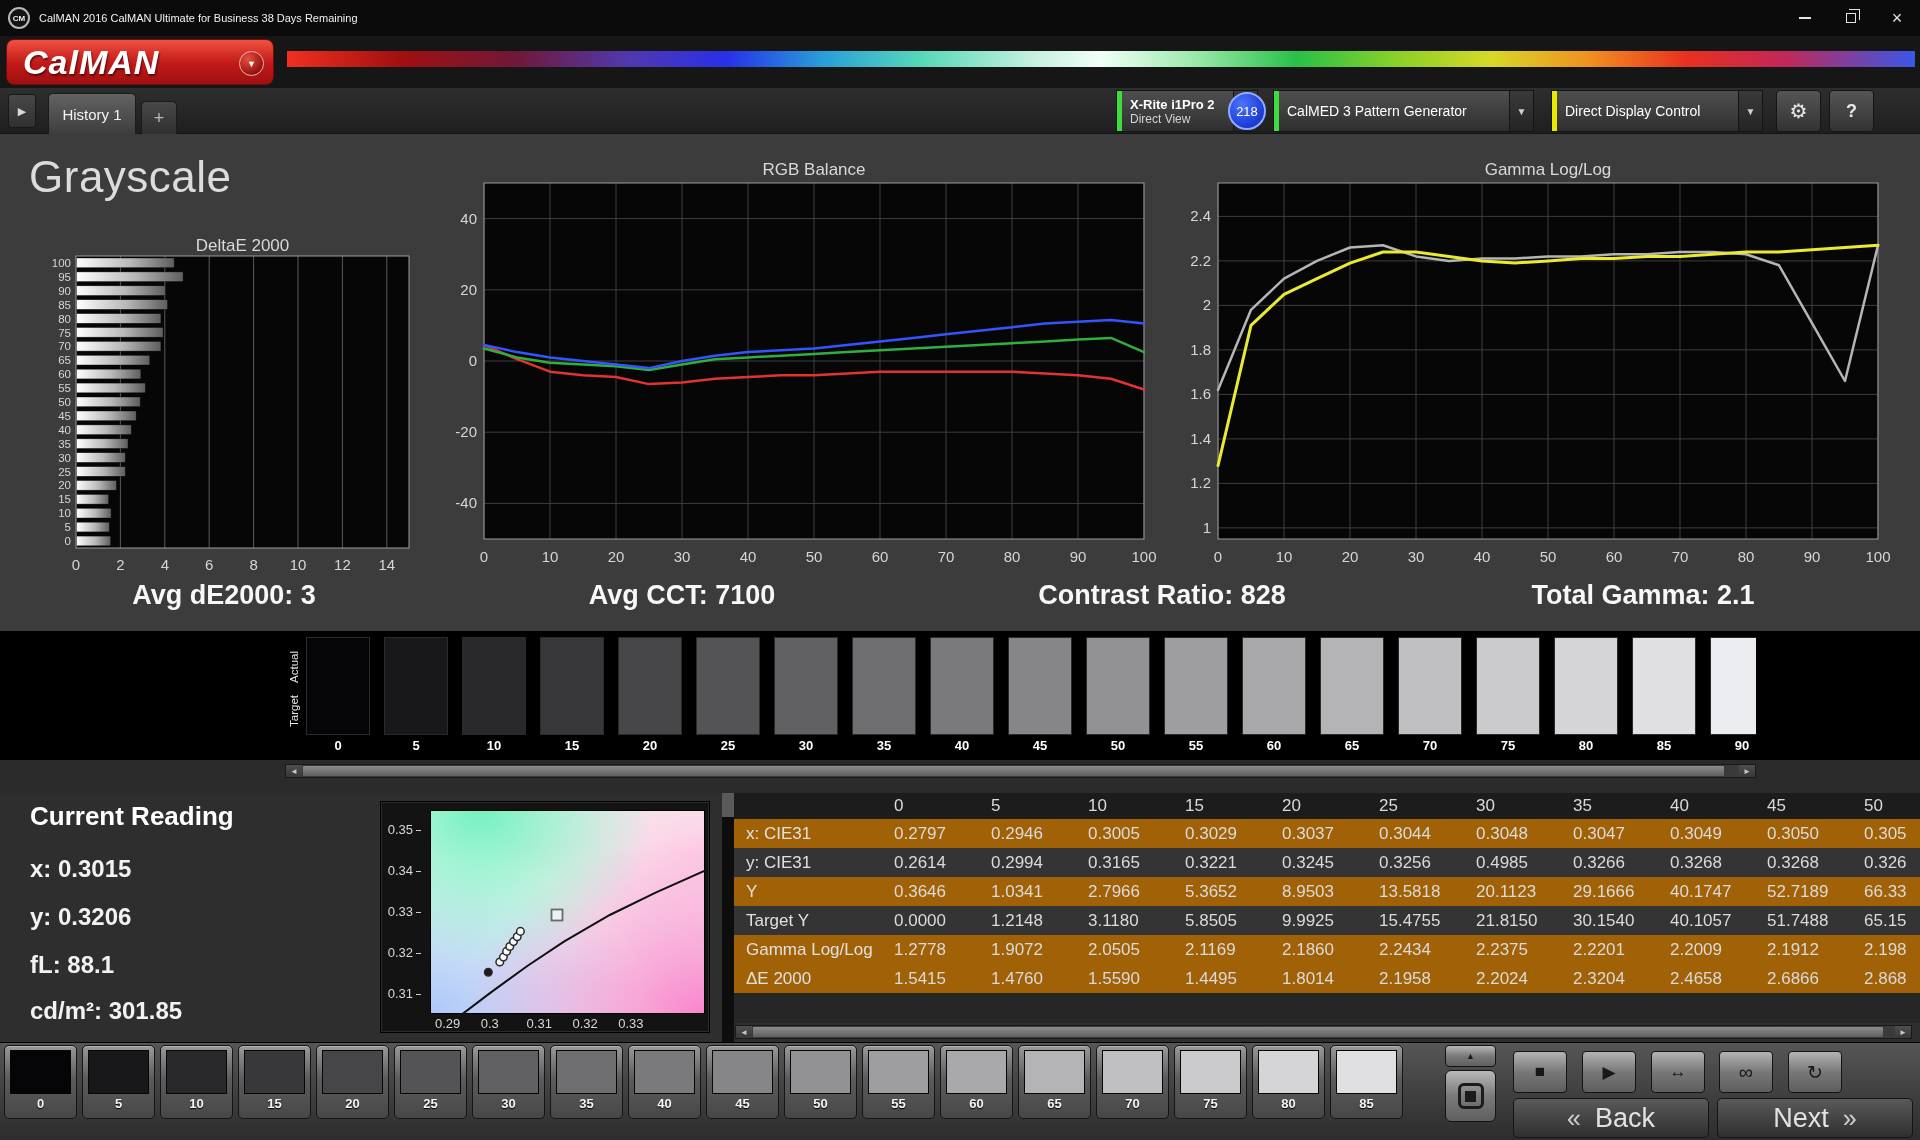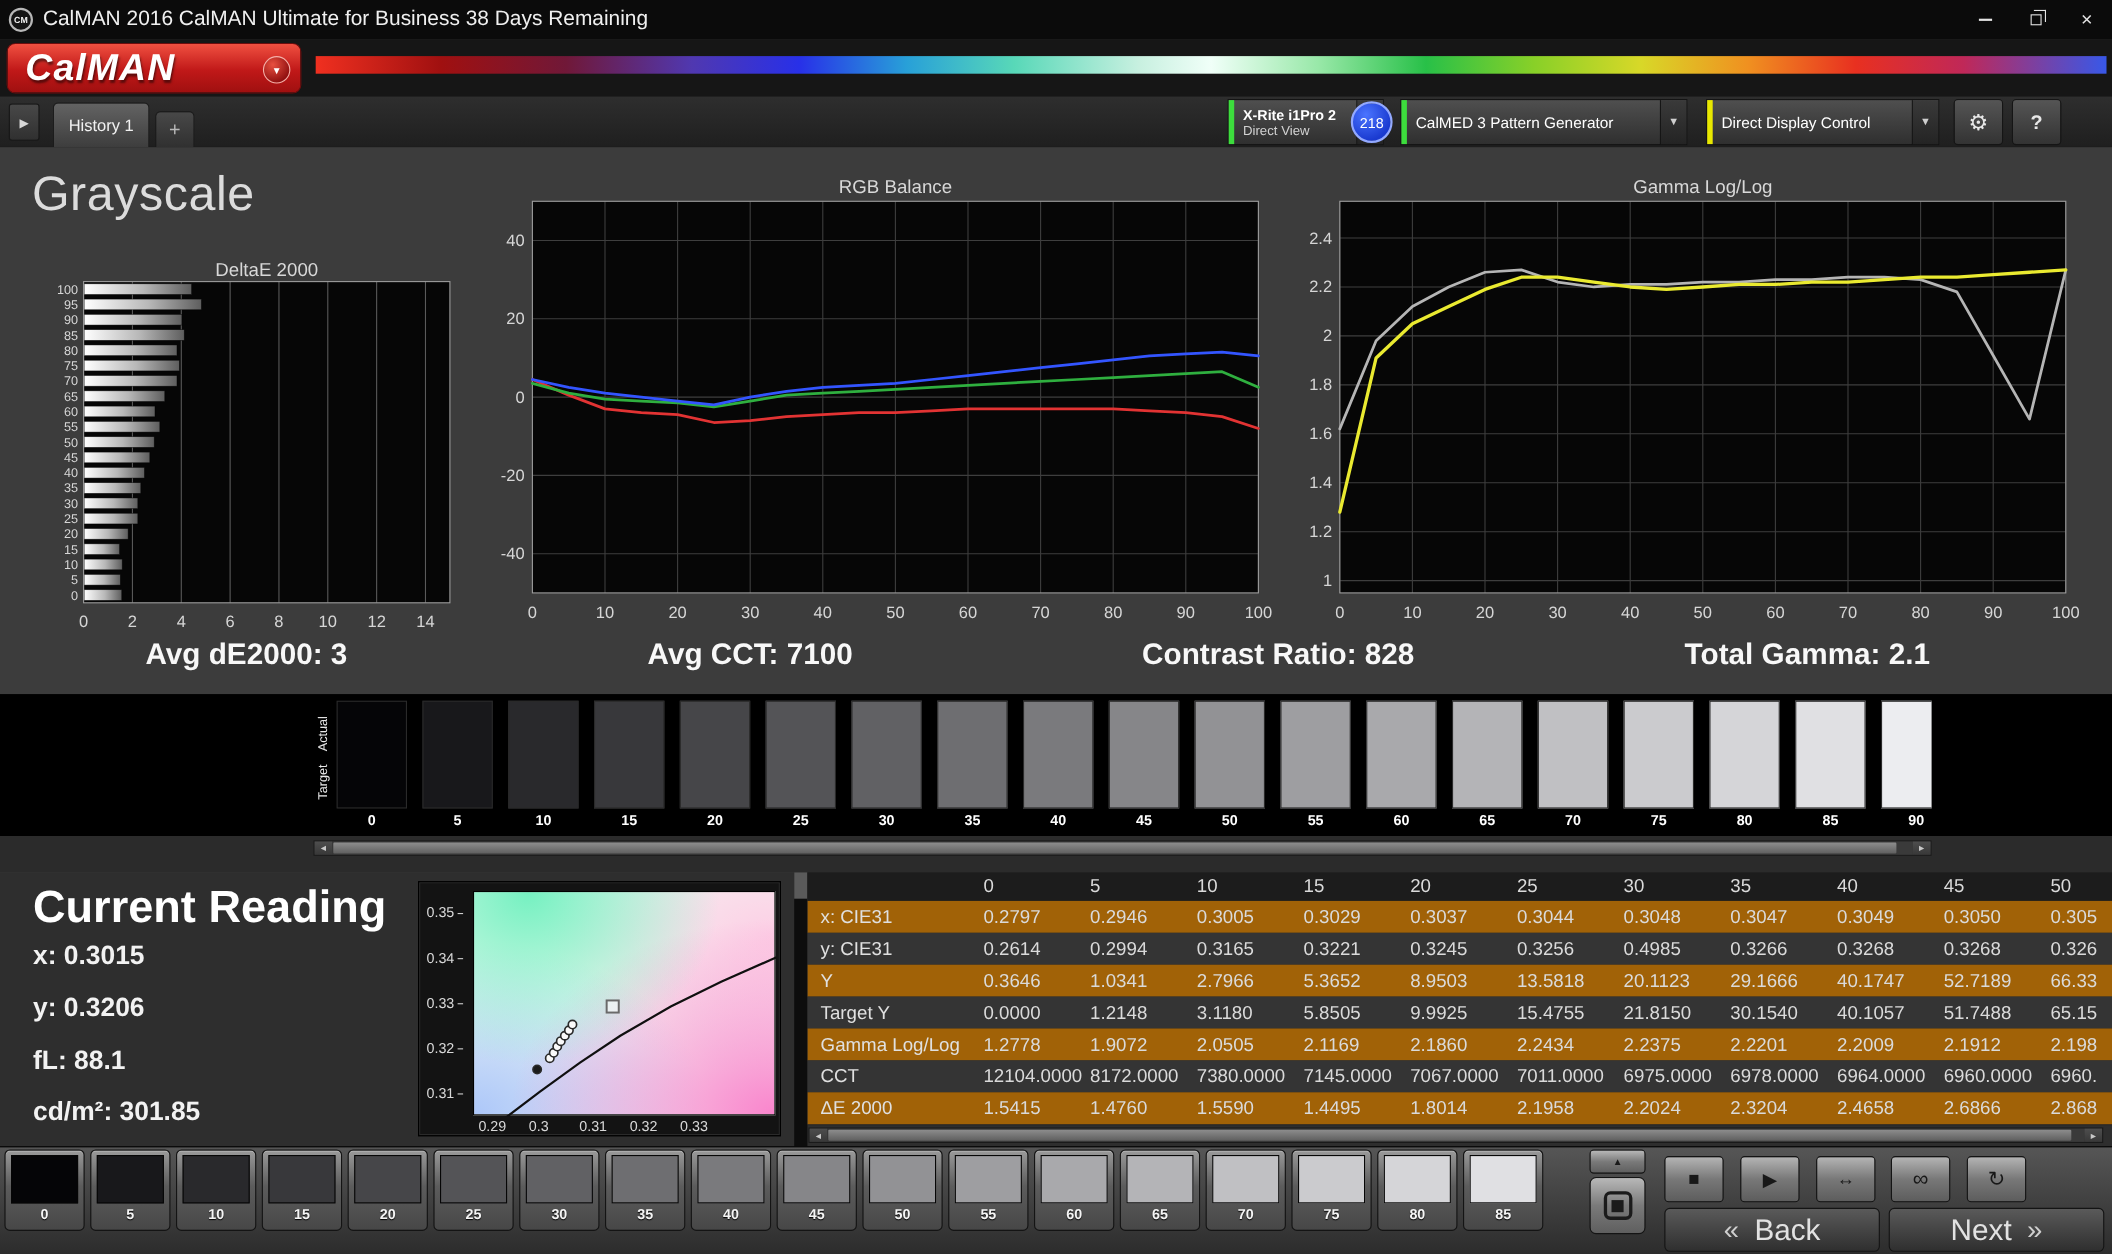--- a/index.html
+++ b/index.html
@@ -5,21 +5,21 @@
   * { margin:0; padding:0; box-sizing:border-box; }
   html,body { width:1920px; height:1140px; }
   body { font-family:"Liberation Sans",sans-serif; background:#000; }
   #app { position:relative; width:1920px; height:1140px; overflow:hidden; background:#3c3c3c; }
 
   
   #titlebar { position:absolute; left:0; top:0; width:1920px; height:36px; background:#0b0b0b;
               display:flex; align-items:center; padding-left:8px; gap:9px; }
   .app-icon { width:22px; height:22px; border-radius:50%; background:#141414; border:2px solid #b8b8b8;
               color:#eee; font-size:8px; font-weight:bold; display:flex; align-items:center; justify-content:center; }
-  #titlebar .title-text { color:#f0f0f0; font-size:19px; }
+  #titlebar .title-text { color:#f0f0f0; font-size:11px; }
   #win-controls { position:absolute; right:0; top:0; height:36px; display:flex; }
   .win-btn { width:46px; height:36px; display:flex; align-items:center; justify-content:center; color:#e4e4e4; }
   .min-glyph { width:12px; height:2px; background:#e4e4e4; display:block; }
   .restore-glyph { position:relative; display:block; width:10px; height:10px; border:1px solid #e4e4e4; }
   .restore-glyph::before { content:""; position:absolute; left:2px; top:-5px; width:10px; height:10px;
                            border:1px solid #e4e4e4; border-left:none; border-bottom:none; }
   .close-glyph { font-size:18px; line-height:18px; }
 
   
   #header { position:absolute; left:0; top:36px; width:1920px; height:52px; background:#161616; }
@@ -97,21 +97,21 @@
   #rot-target { top:73px; }
   .scrollbar { position:absolute; height:14px; display:flex; background:#2f2f2f; border:1px solid #191919; }
   #strip-scroll { left:285px; top:133px; width:1471px; }
   .sb-arrow { width:16px; flex:none; background:linear-gradient(180deg,#4e4e4e,#383838); color:#c8c8c8; font-size:8px;
               display:flex; align-items:center; justify-content:center; }
   .sb-track { flex:1; background:#3a3a3a; padding:1px; }
   .sb-thumb { width:99%; height:100%; background:linear-gradient(180deg,#8d8d8d,#5f5f5f); border-radius:1px; }
 
   
   #bottom { position:absolute; left:0; top:793px; width:1920px; height:249px; background:#2e2e2e; }
-  #cr-title { position:absolute; left:30px; top:8px; font-size:41px; font-weight:600; color:#fff; }
+  #cr-title { position:absolute; left:30px; top:8px; font-size:26px; font-weight:600; color:#fff; }
   .cr-line { position:absolute; left:30px; font-size:24px; font-weight:600; color:#f2f2f2; }
   #cr-x { top:62px; } #cr-y { top:110px; } #cr-fl { top:158px; } #cr-cd { top:204px; }
 
   #cie-box { position:absolute; left:380px; top:8px; width:330px; height:232px; background:#131313;
              border:1px solid #000; box-shadow:inset 0 0 0 1px #2a2a2a; }
   #cie-plot { position:absolute; left:49px; top:8px; width:275px; height:204px; border:1px solid #000;
               background:
                 radial-gradient(ellipse at 18% 0%, rgba(110,240,190,.95), rgba(110,240,190,0) 55%),
                 radial-gradient(ellipse at 100% 100%, rgba(250,120,200,.9), rgba(250,120,200,0) 62%),
                 radial-gradient(ellipse at 0% 100%, rgba(160,190,250,.85), rgba(160,190,250,0) 55%),
@@ -613,34 +613,20 @@
             <div class="tcell">2.0505</div>
             <div class="tcell">2.1169</div>
             <div class="tcell">2.1860</div>
             <div class="tcell">2.2434</div>
             <div class="tcell">2.2375</div>
             <div class="tcell">2.2201</div>
             <div class="tcell">2.2009</div>
             <div class="tcell">2.1912</div>
             <div class="tcell">2.198</div>
           </div>
-          <div class="trow odd">
-            <div class="tlabel">CCT</div>
-            <div class="tcell">12104.0000</div>
-            <div class="tcell">8172.0000</div>
-            <div class="tcell">7380.0000</div>
-            <div class="tcell">7145.0000</div>
-            <div class="tcell">7067.0000</div>
-            <div class="tcell">7011.0000</div>
-            <div class="tcell">6975.0000</div>
-            <div class="tcell">6978.0000</div>
-            <div class="tcell">6964.0000</div>
-            <div class="tcell">6960.0000</div>
-            <div class="tcell">6960.</div>
-          </div>
           <div class="trow even">
             <div class="tlabel">ΔE 2000</div>
             <div class="tcell">1.5415</div>
             <div class="tcell">1.4760</div>
             <div class="tcell">1.5590</div>
             <div class="tcell">1.4495</div>
             <div class="tcell">1.8014</div>
             <div class="tcell">2.1958</div>
             <div class="tcell">2.2024</div>
             <div class="tcell">2.3204</div>

